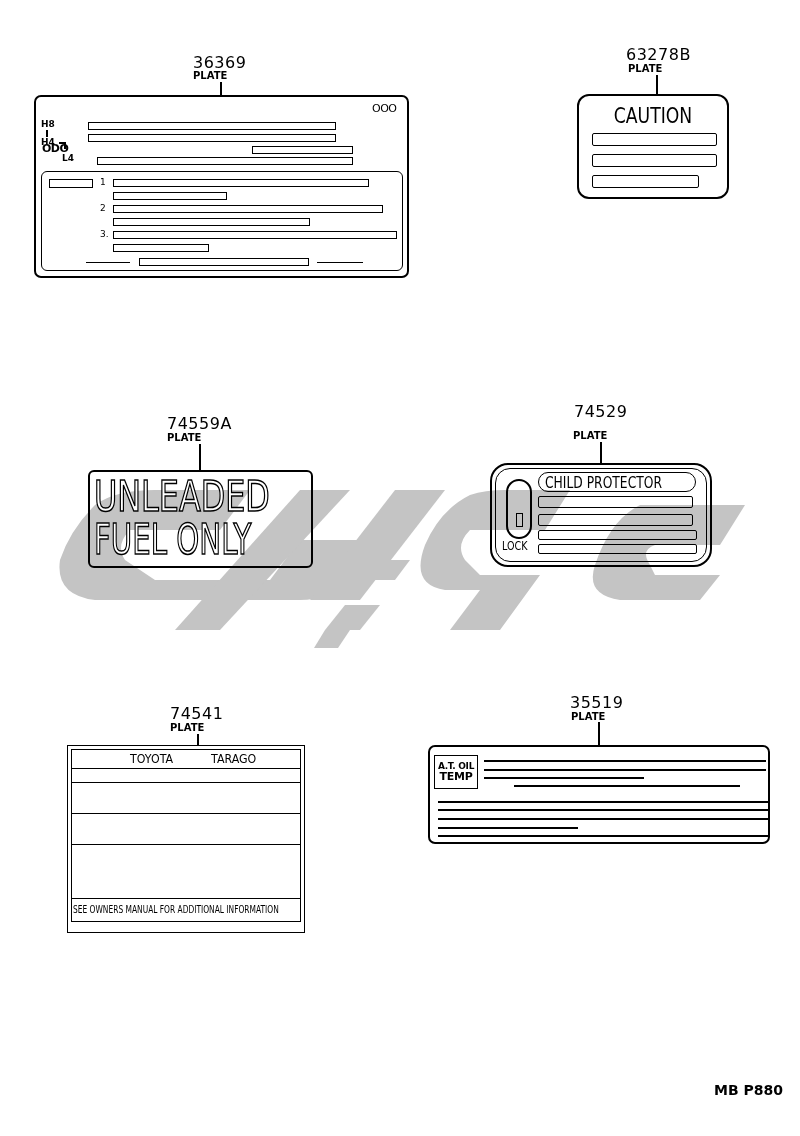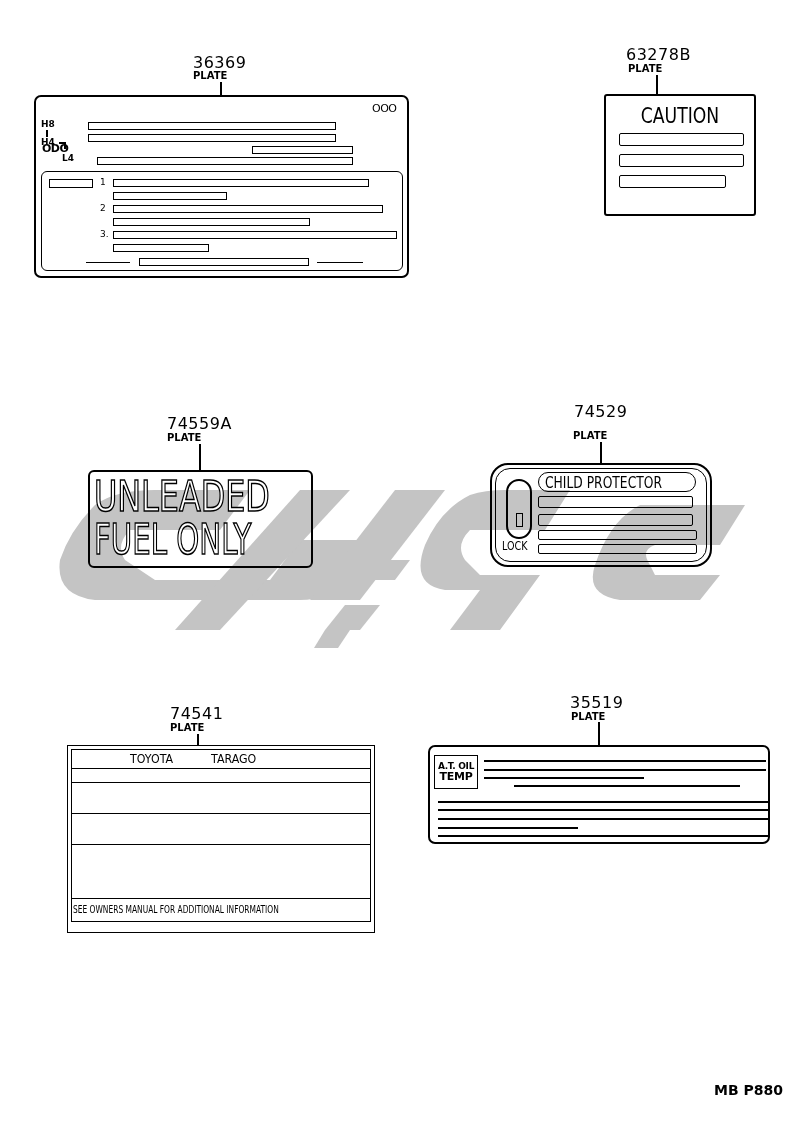--- a/index.html
+++ b/index.html
@@ -68,21 +68,21 @@
     <div class="bar" style="left:71px;top:72px;width:96px;"></div>
     <div class="thin" style="left:44px;top:90px;width:44px;"></div>
     <div class="bar" style="left:97px;top:86px;width:170px;"></div>
     <div class="thin" style="left:275px;top:90px;width:46px;"></div>
   </div>
 </div>
 
 <div class="abs pn" style="left:626px;top:47px;">63278B</div>
 <div class="abs pl" style="left:628px;top:64px;">PLATE</div>
 <div class="leader" style="left:656px;top:75px;height:20px;"></div>
-<div class="plate" style="left:577px;top:94px;width:152px;height:122px;border-radius:3px;margin-left:27px;">
+<div class="plate" style="left:577px;top:94px;width:152px;height:105px;border-radius:12px;">
   <span class="abs cond" style="left:0;right:0;top:8px;text-align:center;font-size:21px;transform:scaleX(0.82);">CAUTION</span>
   <div class="bar" style="left:13px;top:37px;width:125px;height:13px;border-radius:2px;"></div>
   <div class="bar" style="left:13px;top:58px;width:125px;height:13px;border-radius:2px;"></div>
   <div class="bar" style="left:13px;top:79px;width:107px;height:13px;border-radius:2px;"></div>
 </div>
 
 <div class="abs pn" style="left:167px;top:416px;">74559A</div>
 <div class="abs pl" style="left:167px;top:433px;">PLATE</div>
 <div class="leader" style="left:199px;top:444px;height:26px;"></div>
 <div class="plate" style="left:88px;top:470px;width:225px;height:98px;border-radius:6px;">
@@ -104,21 +104,21 @@
   </div>
   <div class="bar" style="left:46px;top:31px;width:155px;height:12px;border-radius:2px;"></div>
   <div class="bar" style="left:46px;top:49px;width:155px;height:12px;border-radius:2px;"></div>
   <div class="bar" style="left:46px;top:65px;width:159px;height:10px;border-radius:2px;"></div>
   <div class="bar" style="left:46px;top:79px;width:159px;height:10px;border-radius:2px;"></div>
 </div>
 
 <div class="abs pn" style="left:170px;top:706px;">74541</div>
 <div class="abs pl" style="left:170px;top:723px;">PLATE</div>
 <div class="leader" style="left:197px;top:734px;height:12px;width:1.5px;"></div>
-<div class="plate" style="left:67px;top:745px;width:308px;height:188px;border-radius:0;border-width:1.5px;">
+<div class="plate" style="left:67px;top:745px;width:238px;height:188px;border-radius:0;border-width:1.5px;">
   <div class="abs" style="left:3px;top:3px;right:3px;bottom:10px;border:1px solid #000;"></div>
   <span class="abs cond" style="left:62px;top:5px;font-size:13px;transform:scaleX(0.85);transform-origin:left top;">TOYOTA</span>
   <span class="abs cond" style="left:143px;top:5px;font-size:13px;transform:scaleX(0.85);transform-origin:left top;">TARAGO</span>
   <div class="thin" style="left:3px;right:3px;top:22px;"></div>
   <div class="thin" style="left:3px;right:3px;top:36px;"></div>
   <div class="thin" style="left:3px;right:3px;top:67px;"></div>
   <div class="thin" style="left:3px;right:3px;top:98px;"></div>
   <div class="thin" style="left:3px;right:3px;top:152px;"></div>
   <span class="abs cond" style="left:5px;top:157px;font-size:11px;white-space:nowrap;transform:scaleX(0.68);transform-origin:left top;">SEE OWNERS MANUAL FOR ADDITIONAL INFORMATION</span>
 </div>

